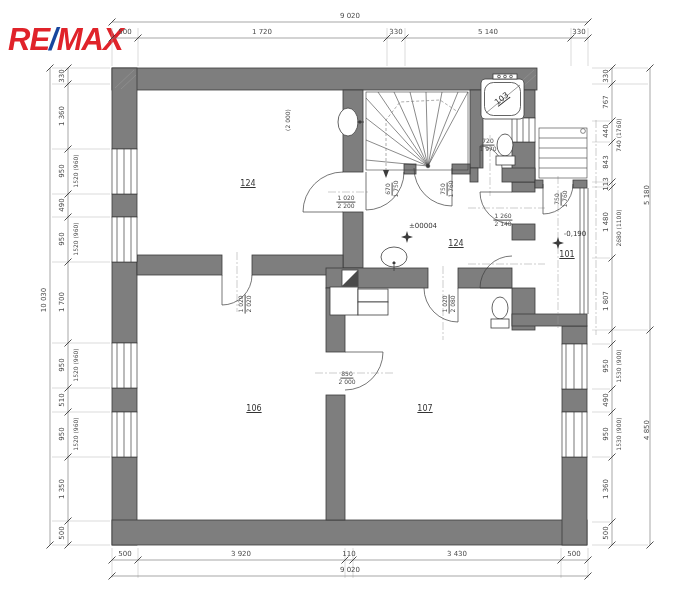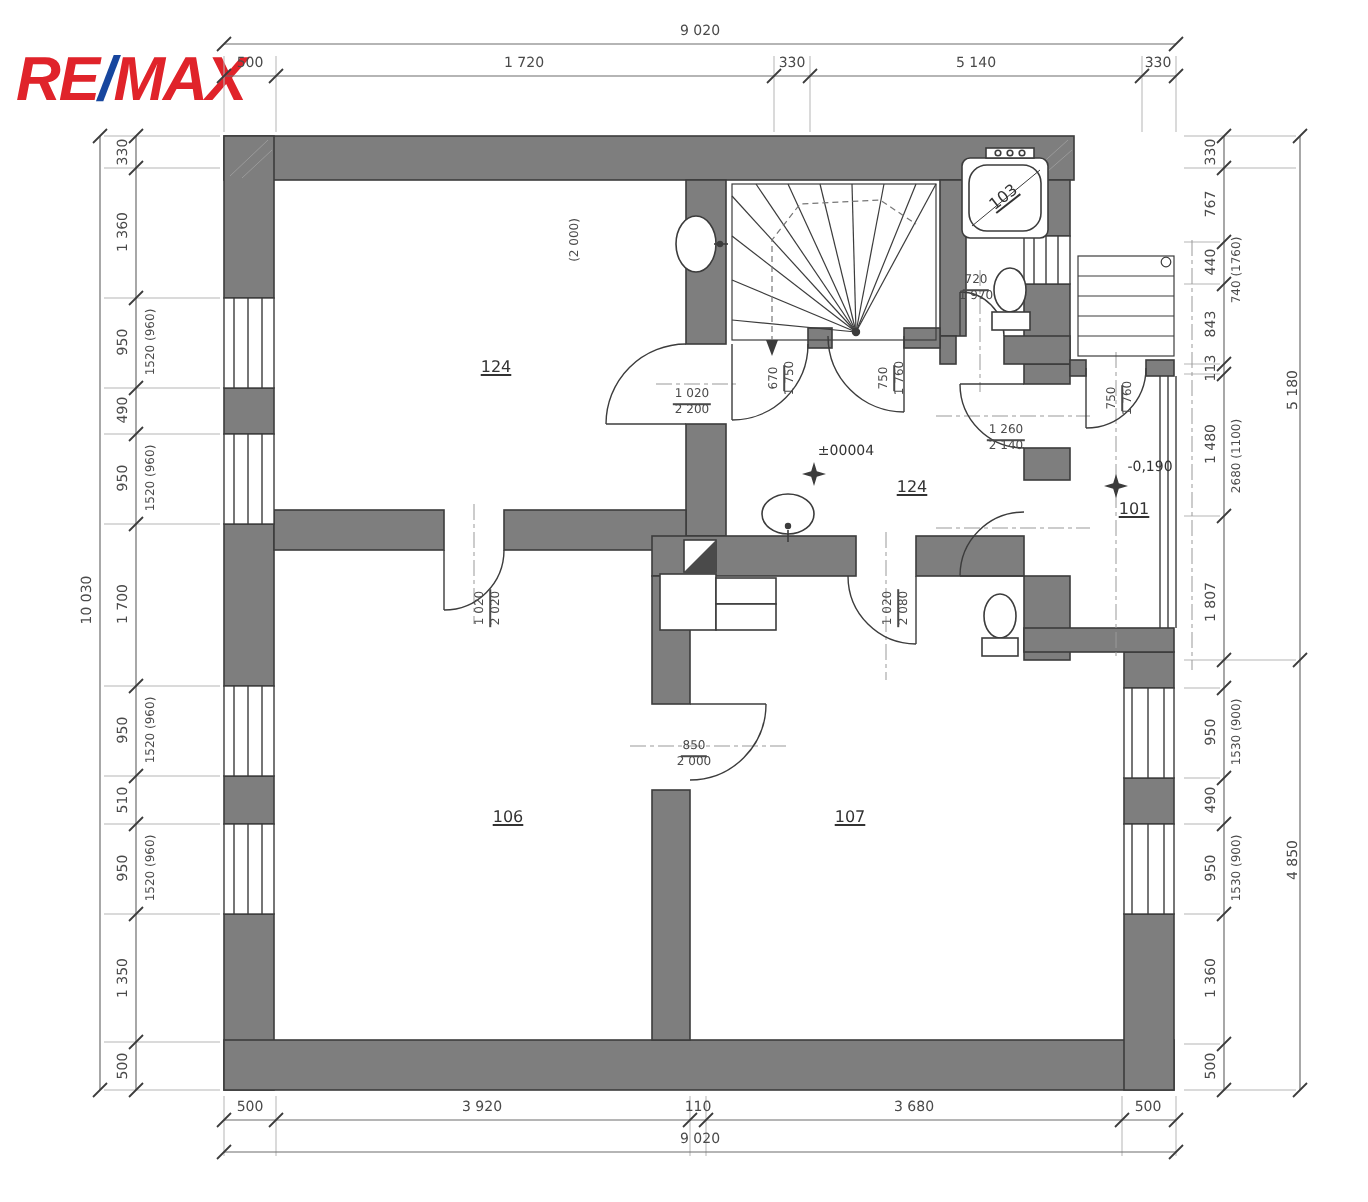--- a/index.html
+++ b/index.html
@@ -352,21 +352,21 @@
   <span class="lbl" style="left:350px;top:16px">9 020</span>
   <span class="lbl" style="left:125px;top:32px">500</span>
   <span class="lbl" style="left:262px;top:32px">1 720</span>
   <span class="lbl" style="left:396px;top:32px">330</span>
   <span class="lbl" style="left:488px;top:32px">5 140</span>
   <span class="lbl" style="left:579px;top:32px">330</span>
 
   <span class="lbl" style="left:125px;top:554px">500</span>
   <span class="lbl" style="left:241px;top:554px">3 920</span>
   <span class="lbl" style="left:349px;top:554px">110</span>
-  <span class="lbl" style="left:457px;top:554px">3 680</span>
+  <span class="lbl" style="left:457px;top:554px">3 430</span>
   <span class="lbl" style="left:574px;top:554px">500</span>
   <span class="lbl" style="left:350px;top:570px">9 020</span>
 
   <span class="lbl rot" style="left:44px;top:300px">10 030</span>
   <span class="lbl rot" style="left:62px;top:76px">330</span>
   <span class="lbl rot" style="left:62px;top:116px">1 360</span>
   <span class="lbl rot" style="left:62px;top:171px">950</span>
   <span class="lbl rot" style="left:62px;top:205px">490</span>
   <span class="lbl rot" style="left:62px;top:239px">950</span>
   <span class="lbl rot" style="left:62px;top:302px">1 700</span>

